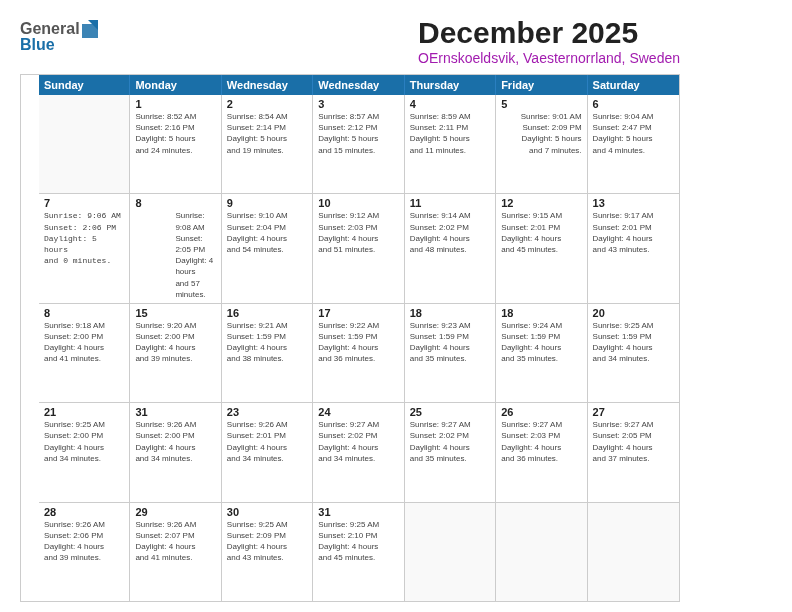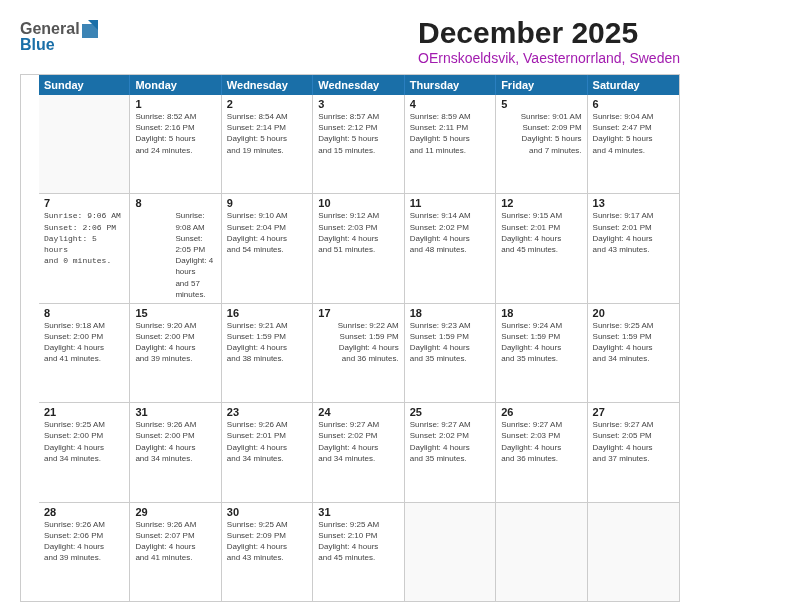--- a/index.html
+++ b/index.html
@@ -240,21 +240,21 @@
           </div>
           <div class="cal-cell">
             <span class="day-num">16</span>
             <div class="cell-info" style="white-space: pre-line;">Sunrise: 9:21 AM
 Sunset: 1:59 PM
 Daylight: 4 hours
 and 38 minutes.</div>
           </div>
           <div class="cal-cell">
             <span class="day-num">17</span>
-            <div class="cell-info" style="white-space: pre-line; text-align: right;">Sunrise: 9:22 AM
+            <div class="cell-info" style="white-space: pre-line;">Sunrise: 9:22 AM
 Sunset: 1:59 PM
 Daylight: 4 hours
 and 36 minutes.</div>
           </div>
           <div class="cal-cell">
             <span class="day-num">18</span>
             <div class="cell-info" style="white-space: pre-line;">Sunrise: 9:23 AM
 Sunset: 1:59 PM
 Daylight: 4 hours
 and 35 minutes.</div>

